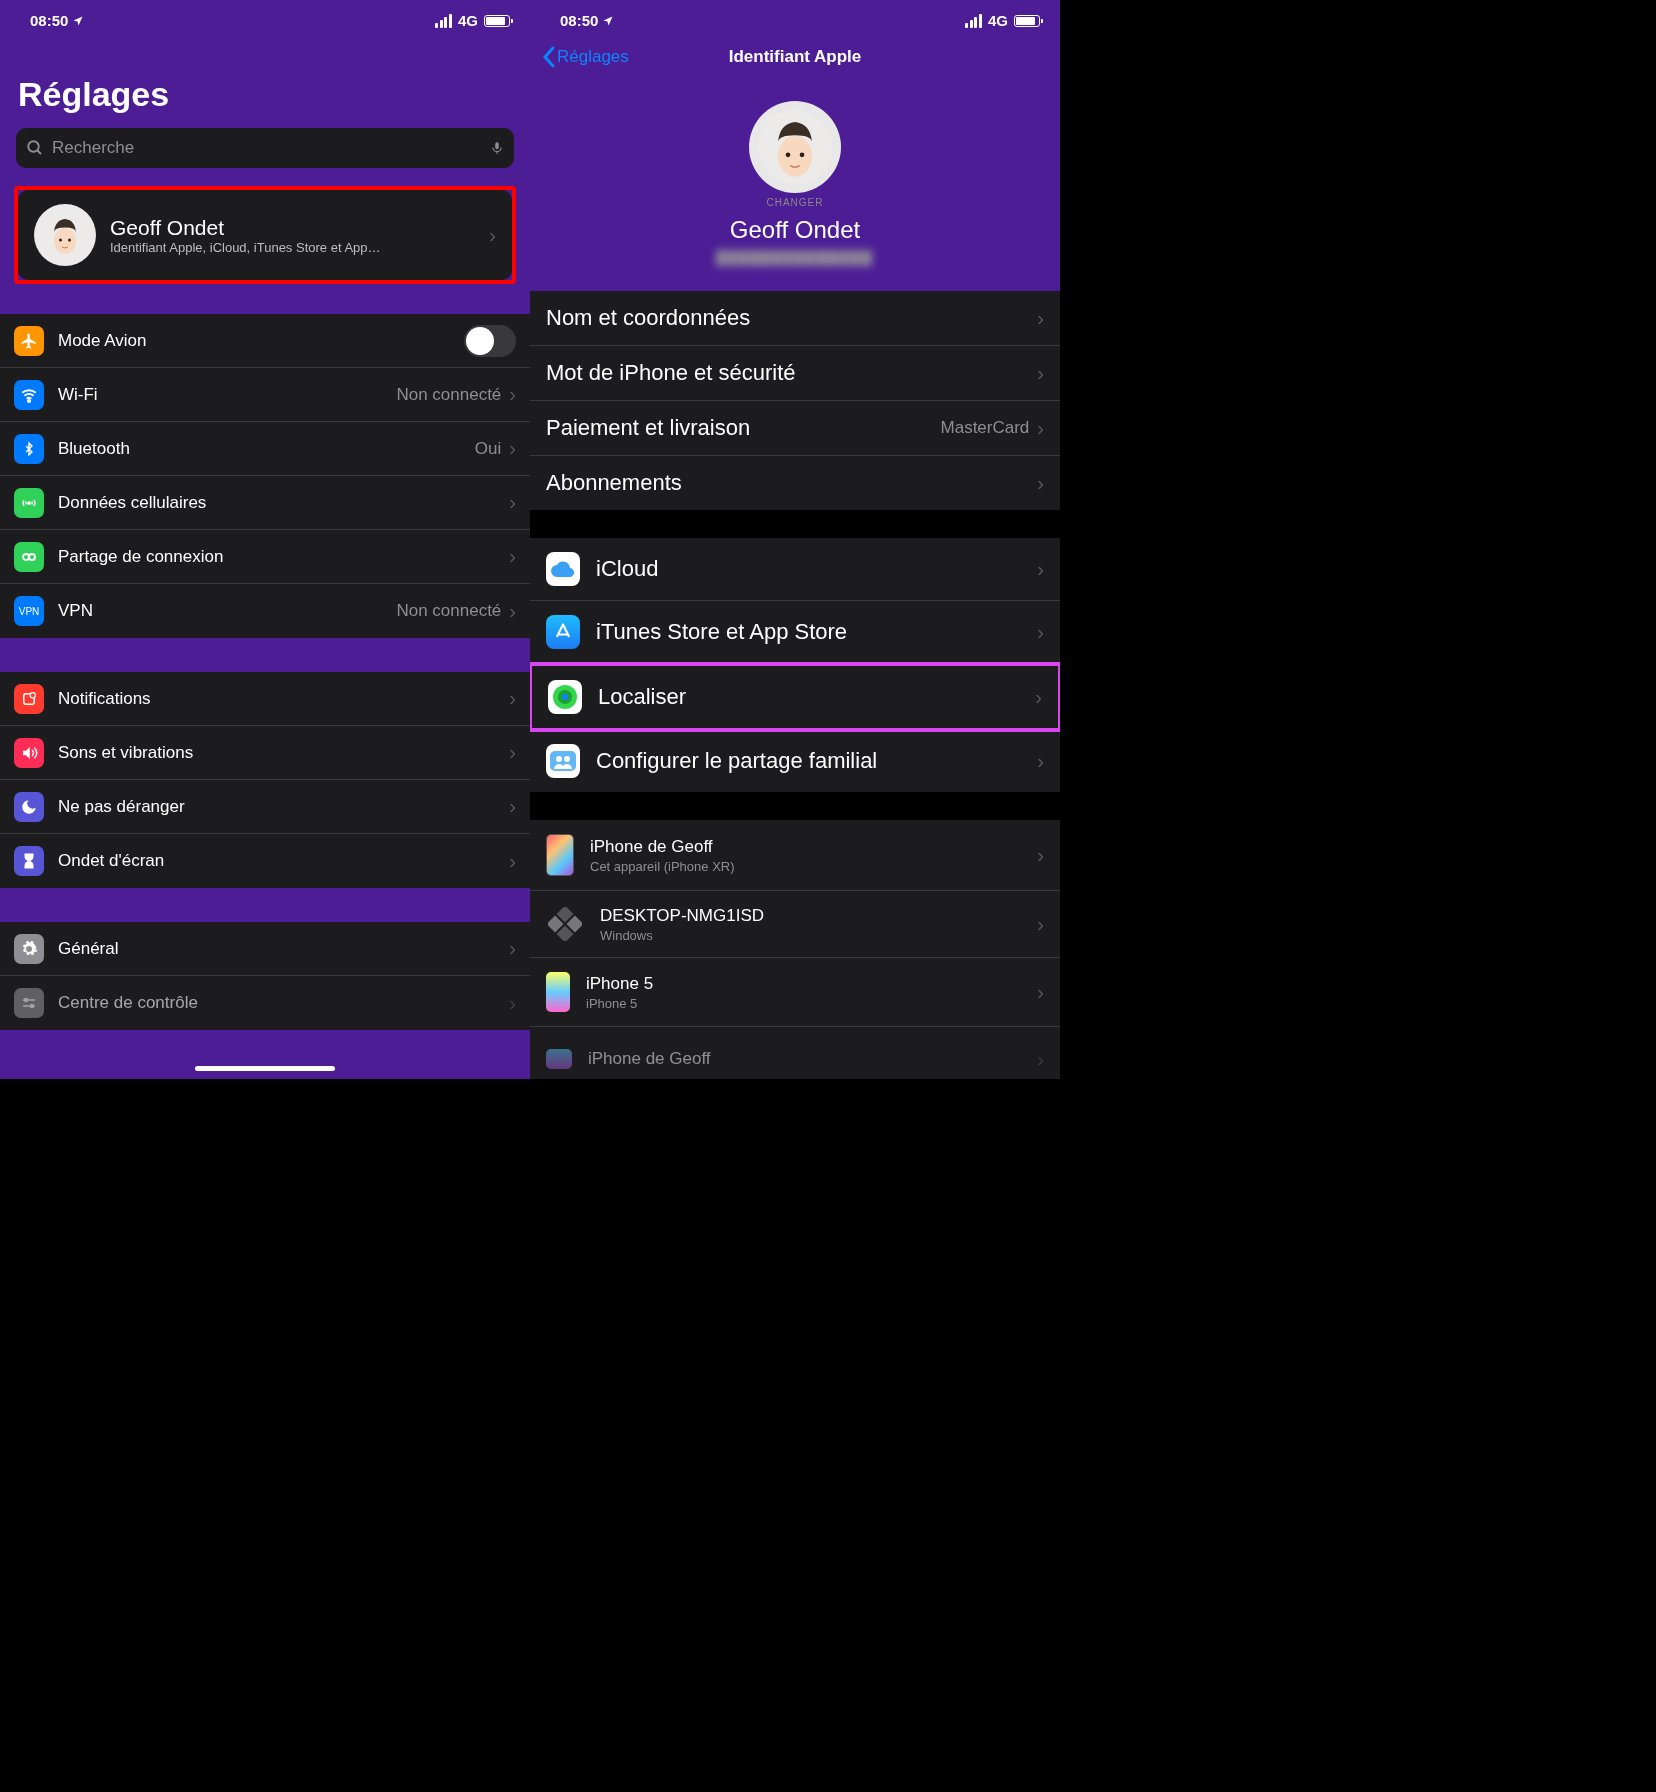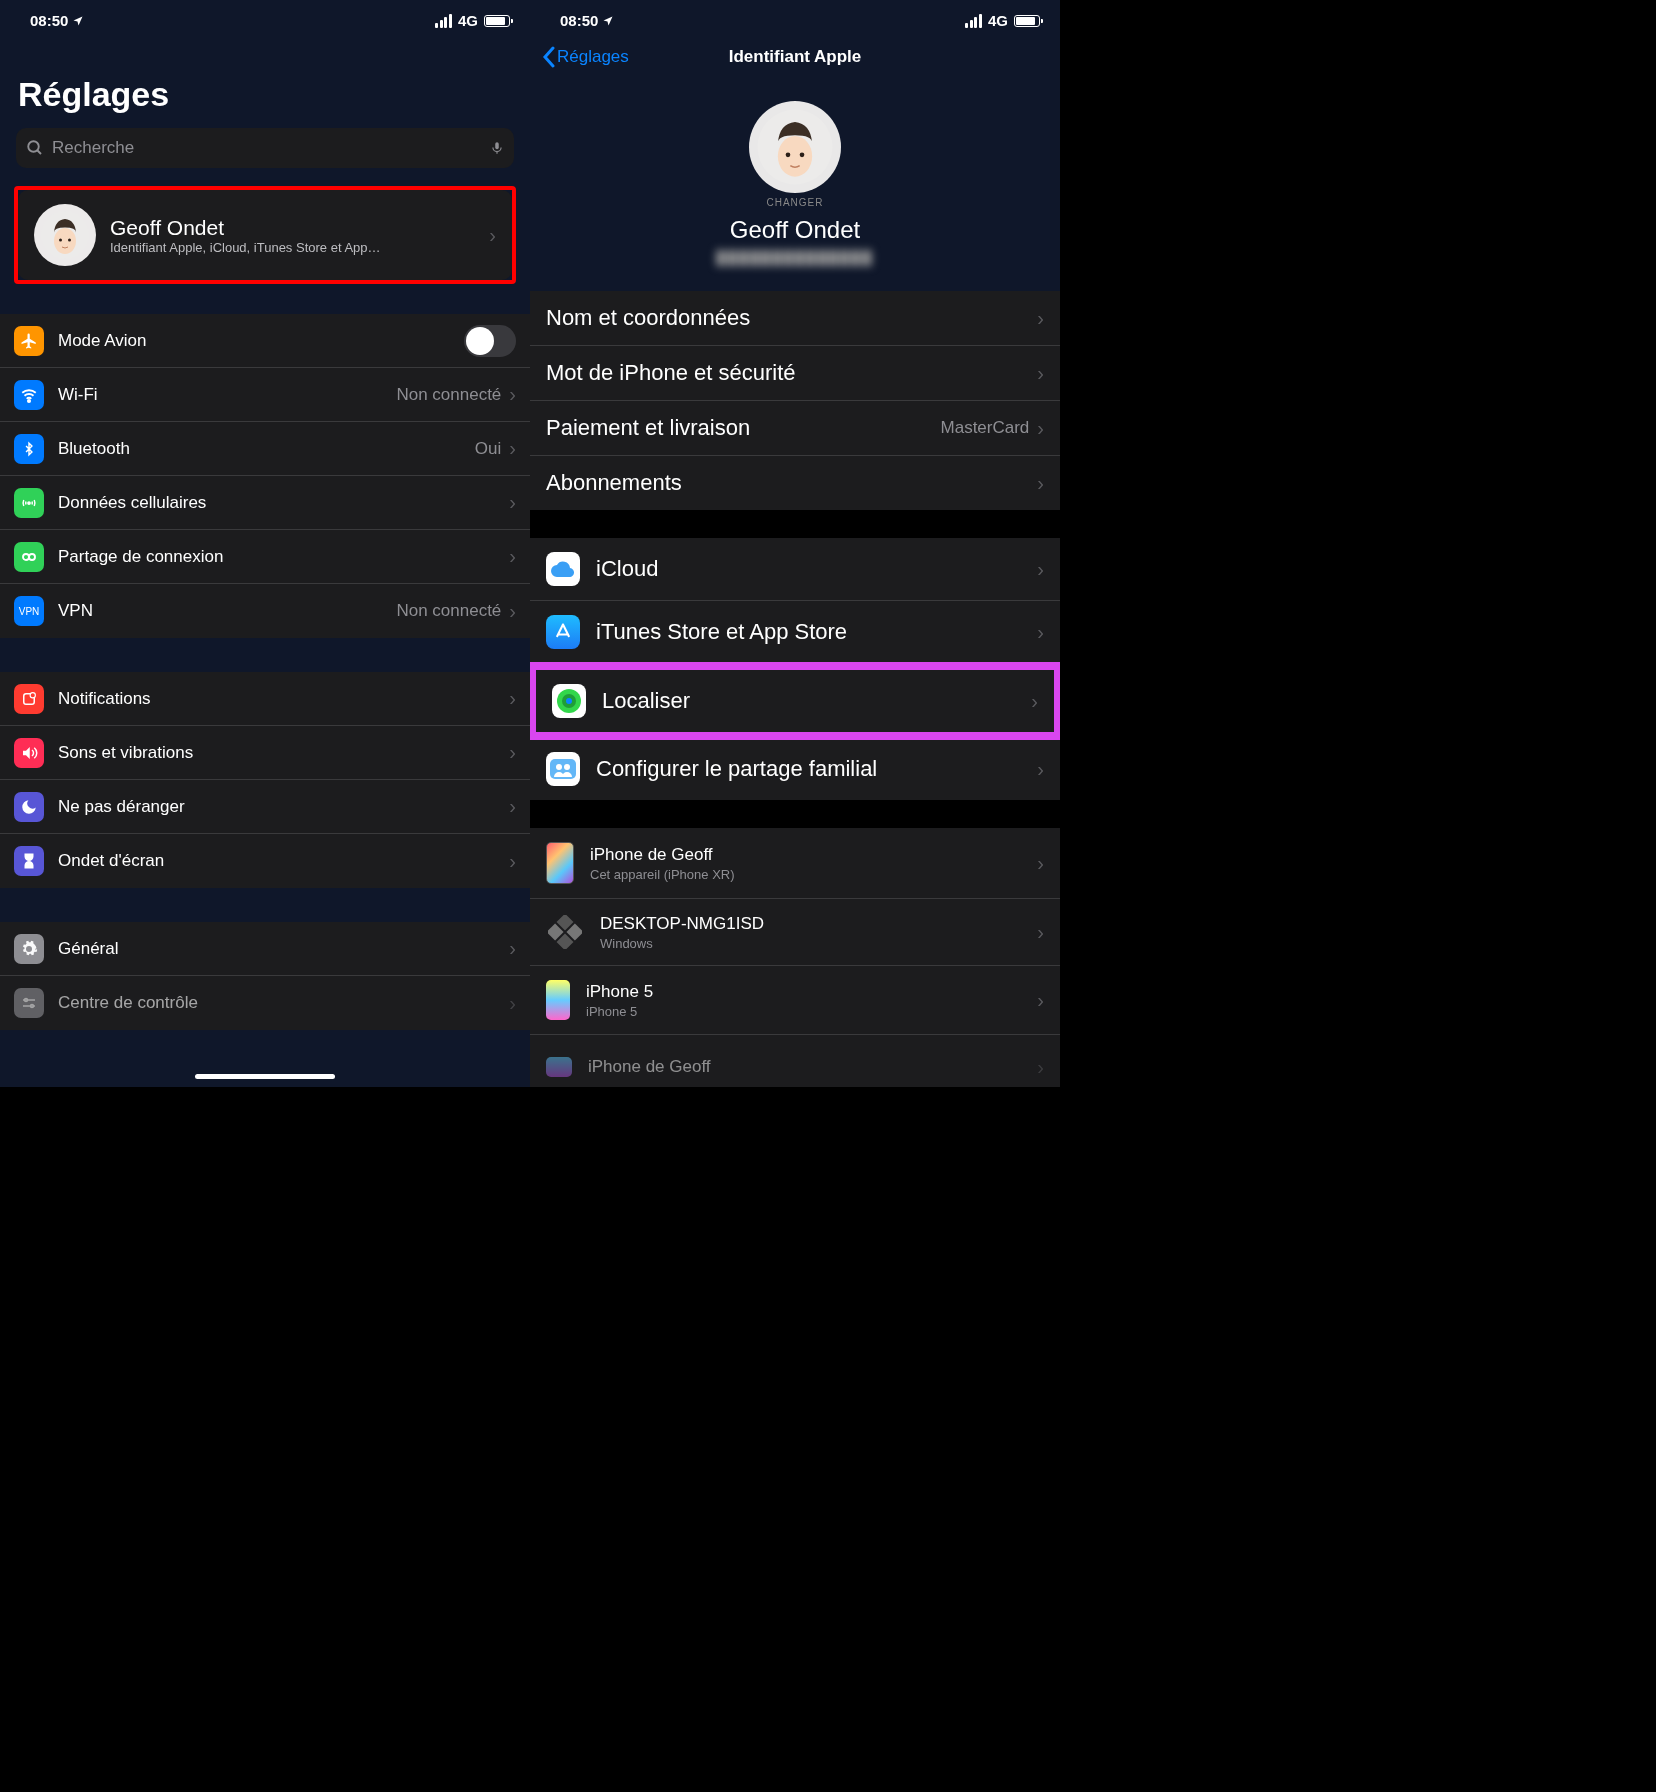--- a/index.html
+++ b/index.html
@@ -5,21 +5,21 @@
   * { box-sizing: border-box; margin: 0; padding: 0; }
   body {
     background: #000;
     font-family: -apple-system, "SF Pro Text", "Helvetica Neue", Arial, sans-serif;
     color: #fff;
     width: 1060px;
     display: flex;
   }
   .screen {
     width: 530px;
-    background: #0f172a;
+    background: #4c1d95;
     position: relative;
     overflow: hidden;
   }
   .status-bar {
     display: flex;
     justify-content: space-between;
     align-items: center;
     padding: 12px 20px 6px 30px;
     font-size: 15px;
     font-weight: 600;
@@ -85,21 +85,21 @@
   .row2-value { font-size:17px; color:#8e8e93; margin-right:8px;}
   .spacer { height:28px; background:#000;}
   .app-icon { width:34px; height:34px; border-radius:8px; display:flex; align-items:center; justify-content:center; flex-shrink:0; margin-right:16px; font-size:18px;}
   .device-icon { width:34px; height:44px; border-radius:5px; margin-right:16px; flex-shrink:0; background:#333; display:flex; align-items:center; justify-content:center;}
   .device-icon.phone { background: linear-gradient(135deg,#ff5f6d,#ffc371,#5ac8fa,#af52de); border:1.5px solid #555;}
   .device-icon.desktop { width:38px; height:38px; background:transparent; }
   .device-text { display:flex; flex-direction:column; flex:1;}
   .device-name { font-size:17px;}
   .device-sub { font-size:13px; color:#8e8e93; margin-top:2px;}
   .home-ind { position:absolute; bottom:8px; left:50%; transform:translateX(-50%); width:140px; height:5px; background:#fff; border-radius:3px;}
-  .highlight-row-wrapper { border:8px solid #d946ef; margin:-2px -2px;}
+  .highlight-row-wrapper { border:4px solid #d946ef; margin:-2px -2px;}
   svg { display:block; }
 </style>
 </head>
 <body>
 
 <div class="screen">
   <div class="status-bar">
     <div class="status-left">
       <span>08:50</span>
       <svg width="12" height="12" viewBox="0 0 24 24" fill="#fff">

